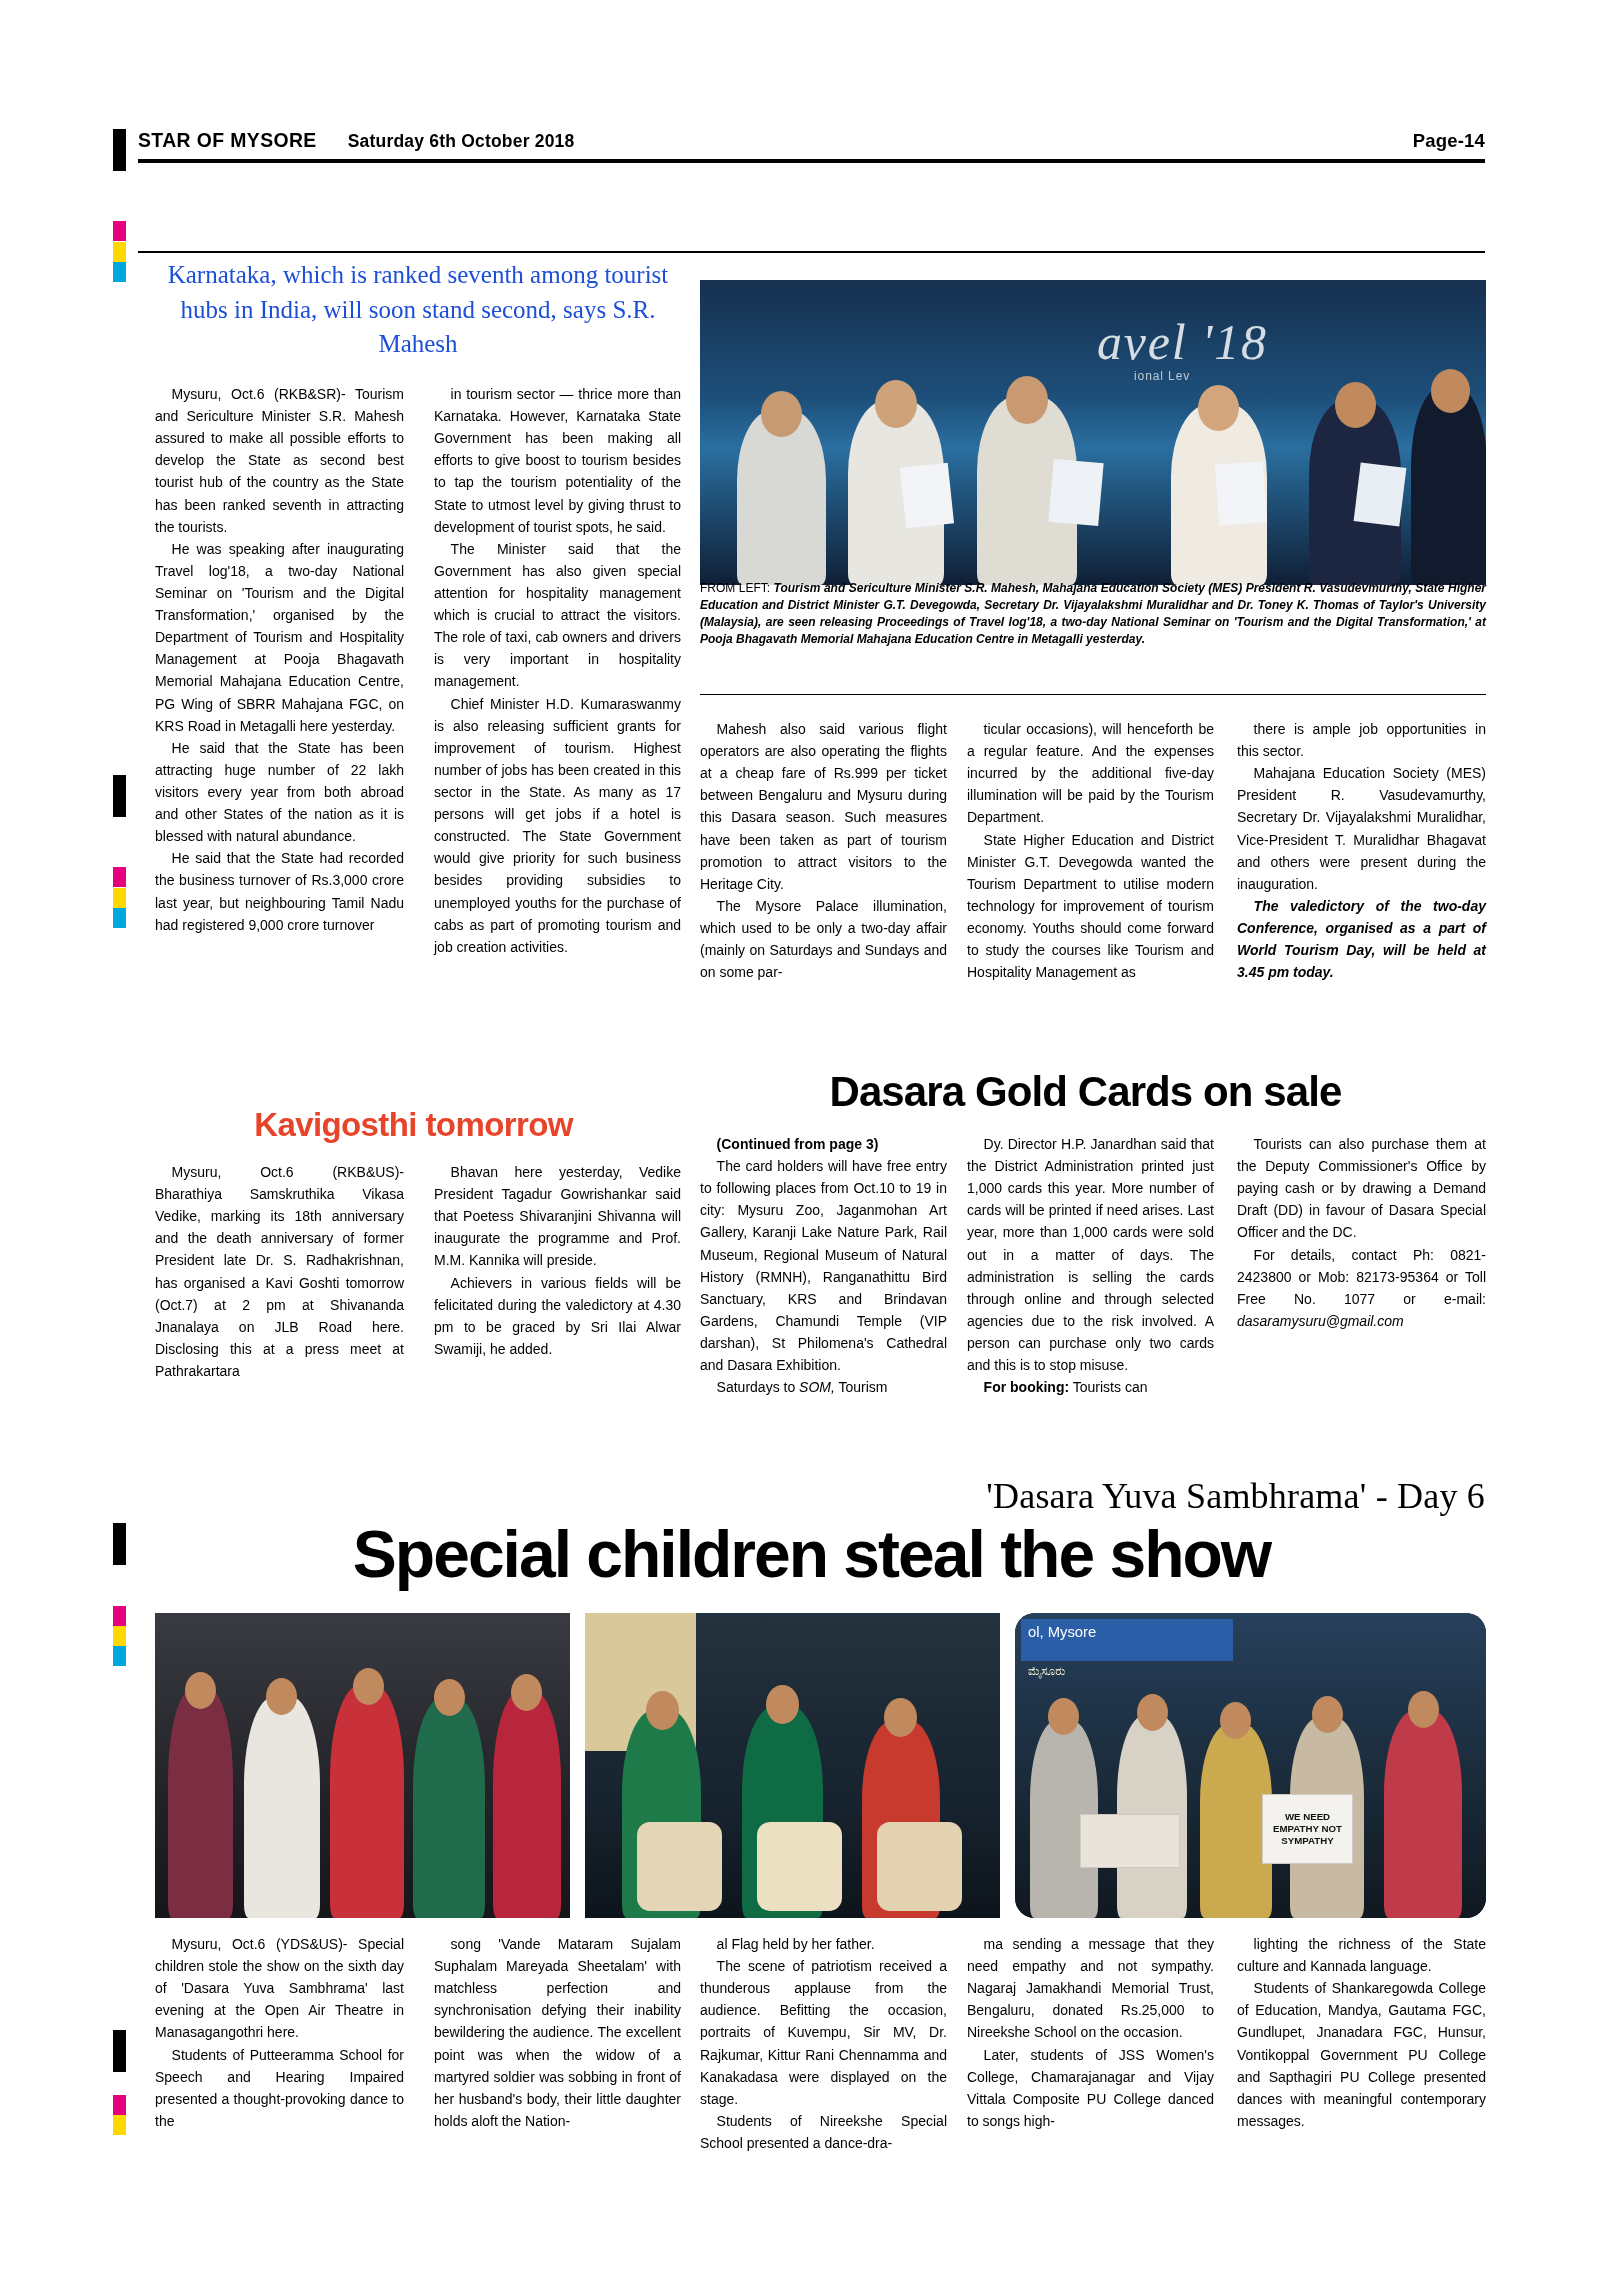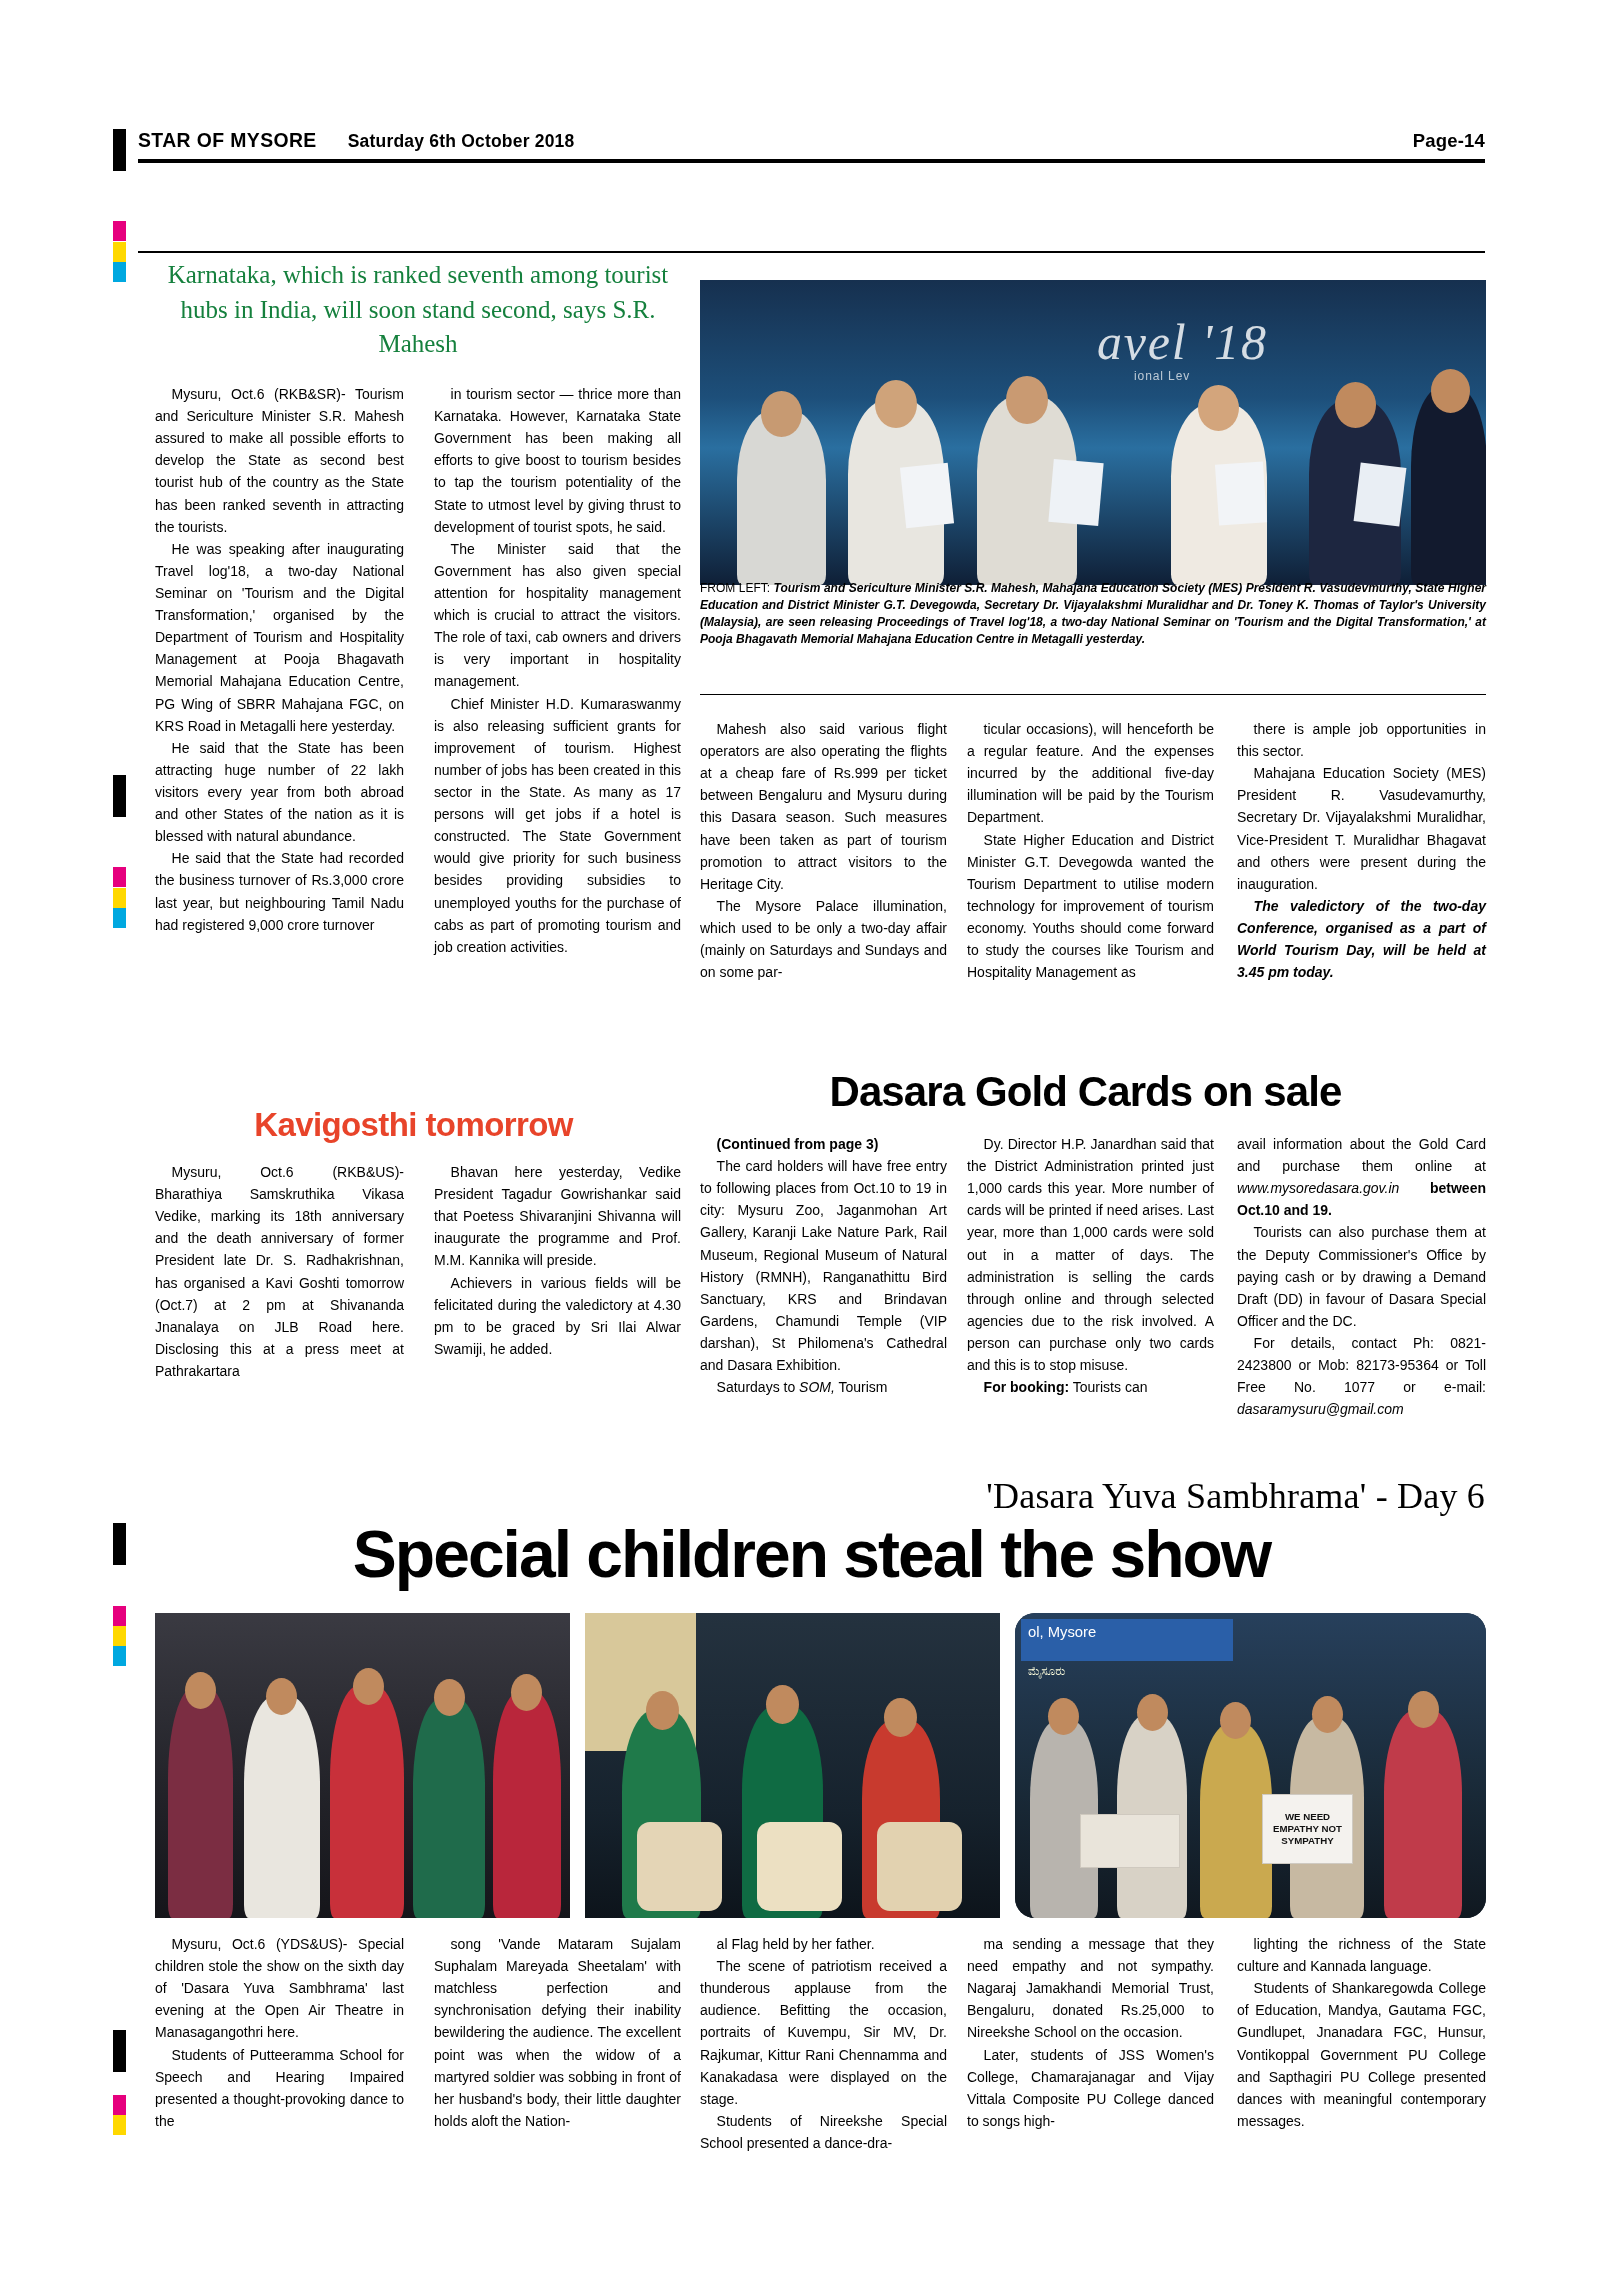--- a/index.html
+++ b/index.html
@@ -81,21 +81,21 @@
   
   .deck {
     position: absolute;
     left: 155px;
     top: 258px;
     width: 526px;
     text-align: center;
     font-family: "Liberation Serif", serif;
     font-size: 25px;
     line-height: 1.38;
-    color: #15803d;
+    color: #1d4ed8;
   }
   
   .col {
     position: absolute;
     font-size: 14px;
     line-height: 1.58;
     text-align: justify;
     font-family: "Liberation Sans", sans-serif;
   }
   .col p { margin: 0 0 0 0; text-indent: 16.6px; }
@@ -273,21 +273,20 @@
   <div class="col" style="left:700px;top:1133px;width:247px;">
     <p class="continued" style="text-indent:16.6px;">(Continued from page 3)</p>
     <p>The card holders will have free entry to following places from Oct.10 to 19 in city: Mysuru Zoo, Jaganmohan Art Gallery, Karanji Lake Nature Park, Rail Museum, Regional Museum of Natural History (RMNH), Ranganathittu Bird Sanctuary, KRS and Brindavan Gardens, Chamundi Temple (VIP darshan), St Philomena's Cathedral and Dasara Exhibition.</p>
     <p style="text-indent:16.6px;"><span>Saturdays to</span> <i>SOM,</i><span> Tourism</span></p>
   </div>
   <div class="col" style="left:967px;top:1133px;width:247px;">
     <p class="first">Dy. Director H.P. Janardhan said that the District Administration printed just 1,000 cards this year. More number of cards will be printed if need arises. Last year, more than 1,000 cards were sold out in a matter of days. The administration is selling the cards through online and through selected agencies due to the risk involved. A person can purchase only two cards and this is to stop misuse.</p>
     <p style="text-indent:16.6px;"><b>For booking:</b><span> Tourists can</span></p>
   </div>
   <div class="col" style="left:1237px;top:1133px;width:249px;">
-    <p style="text-indent:0;"><span>avail information about the Gold Card and purchase them online at </span><i>www.mysoredasara.gov.in</i><b> between Oct.10 and 19.</b></p>
     <p>Tourists can also purchase them at the Deputy Commissioner's Office by paying cash or by drawing a Demand Draft (DD) in favour of Dasara Special Officer and the DC.</p>
     <p style="text-indent:16.6px;"><span>For details, contact Ph: 0821-2423800 or Mob: 82173-95364 or Toll Free No. 1077 or e-mail: </span><i>dasaramysuru@gmail.com</i></p>
   </div>
 
   <div class="subhead-serif" style="top:1475px;">'Dasara Yuva Sambhrama' - Day 6</div>
   <div class="headline3" style="top:1521px;">Special children steal the show</div>
 
   <div class="photo" style="left:155px;top:1613px;width:415px;height:305px;background:#2d2d33;">
     <div style="position:absolute;inset:0;background:linear-gradient(180deg,#3a3a42 0%,#222228 60%,#15151a 100%);"></div>
     <div class="figure" style="left:13px;width:65px;height:231px;background:#7b2d42;"></div>

